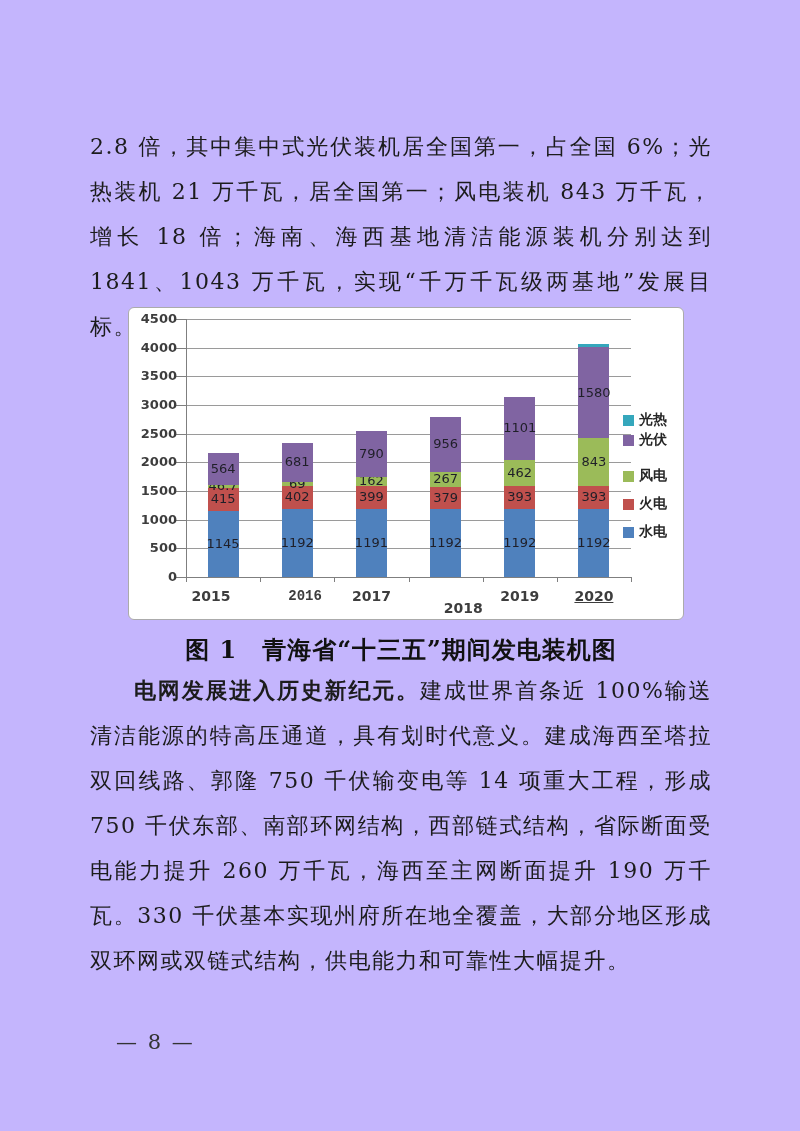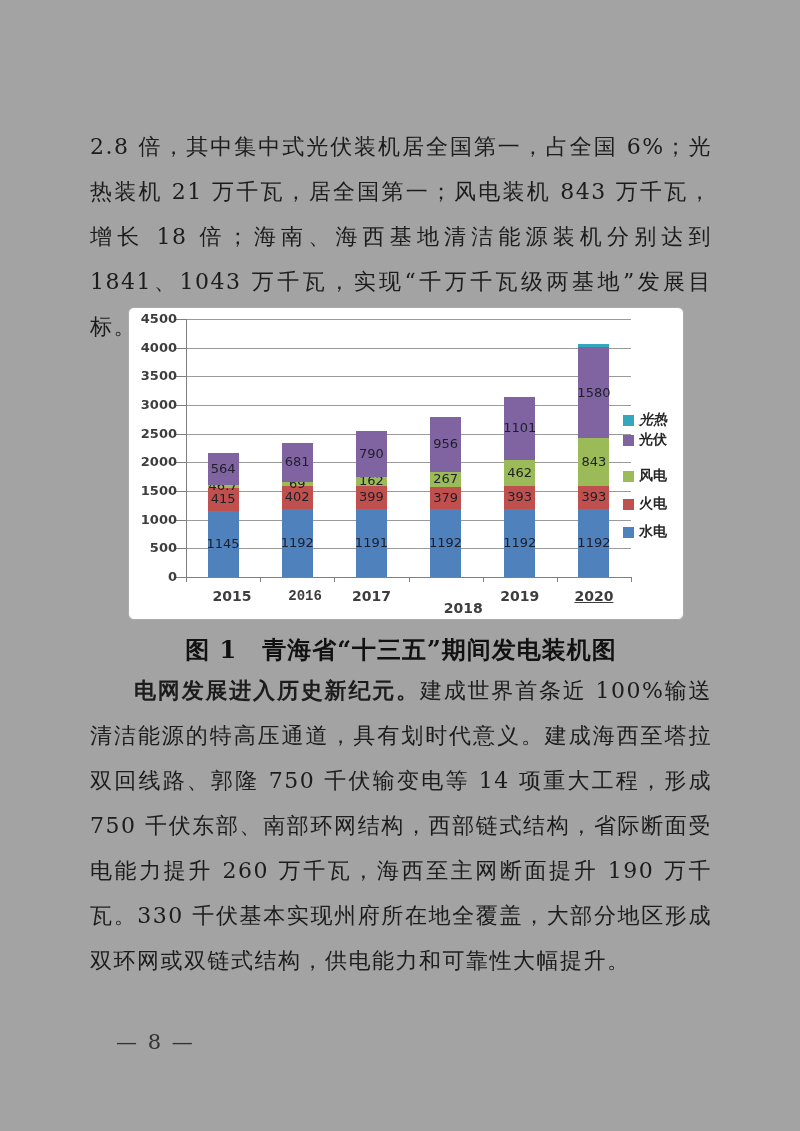--- a/index.html
+++ b/index.html
@@ -1,20 +1,20 @@
 <!DOCTYPE html>
 <html><head>
 <meta charset="utf-8">
 <style>
   * { margin:0; padding:0; box-sizing:border-box; }
   html,body { background:#ffffff; }
   .page {
     position:relative;
     width:800px; height:1131px;
-    background:#a3a3a3;
+    background:#c4b5fd;
     font-family:"DejaVu Serif", serif;
     color:#1a1a1a;
     overflow:hidden;
   }
   .bodytext {
     position:absolute;
     left:90px; width:622px;
     font-size:22px;
     line-height:45px;
     letter-spacing:1.5px;
@@ -118,21 +118,21 @@
       <div class="axisline" style="left: 57px; top: 269px; width: 445px; height: 1px;"></div>
       <div class="xtick" style="left: 57px; top: 269px; height: 5px;"></div>
       <div class="seg" style="left: 78.5833px; top: 203.353px; width: 31px; height: 65.6467px; background: rgb(79, 129, 189);"></div>
       <div class="seglab" style="left: 66.5833px; top: 228.177px; width: 55px;">1145</div>
       <div class="seg" style="left: 78.5833px; top: 179.56px; width: 31px; height: 23.7933px; background: rgb(192, 80, 77);"></div>
       <div class="seglab" style="left: 66.5833px; top: 183.457px; width: 55px;">415</div>
       <div class="seg" style="left: 78.5833px; top: 176.56px; width: 31px; height: 3px; background: rgb(155, 187, 89);"></div>
       <div class="seglab" style="left: 66.5833px; top: 170.06px; width: 55px;">46.7</div>
       <div class="seg" style="left: 78.5833px; top: 144.547px; width: 31px; height: 32.336px; background: rgb(128, 100, 162);"></div>
       <div class="seglab" style="left: 66.5833px; top: 152.715px; width: 55px;">564</div>
-      <div class="xlab" style="left: 66px; top: 280px; width: 74.1667px;">2015</div>
+      <div class="xlab" style="left: 45px; top: 280px; width: 74.1667px;">2015</div>
       <div class="xtick" style="left: 131.167px; top: 269px; height: 5px;"></div>
       <div class="seg" style="left: 152.75px; top: 200.659px; width: 31px; height: 68.3413px; background: rgb(79, 129, 189);"></div>
       <div class="seglab" style="left: 140.75px; top: 226.829px; width: 55px;">1192</div>
       <div class="seg" style="left: 152.75px; top: 177.611px; width: 31px; height: 23.048px; background: rgb(192, 80, 77);"></div>
       <div class="seglab" style="left: 140.75px; top: 181.135px; width: 55px;">402</div>
       <div class="seg" style="left: 152.75px; top: 173.655px; width: 31px; height: 3.956px; background: rgb(155, 187, 89);"></div>
       <div class="seglab" style="left: 140.75px; top: 167.633px; width: 55px;">69</div>
       <div class="seg" style="left: 152.75px; top: 134.611px; width: 31px; height: 39.044px; background: rgb(128, 100, 162);"></div>
       <div class="seglab" style="left: 140.75px; top: 146.133px; width: 55px;">681</div>
       <div class="xlab" style="left: 139px; top: 280px; width: 74.1667px; font-family: Liberation Mono, monospace;">2016</div>
@@ -171,21 +171,21 @@
       <div class="seglab" style="left: 437.417px; top: 226.829px; width: 55px;">1192</div>
       <div class="seg" style="left: 449.417px; top: 178.127px; width: 31px; height: 22.532px; background: rgb(192, 80, 77);"></div>
       <div class="seglab" style="left: 437.417px; top: 181.393px; width: 55px;">393</div>
       <div class="seg" style="left: 449.417px; top: 129.795px; width: 31px; height: 48.332px; background: rgb(155, 187, 89);"></div>
       <div class="seglab" style="left: 437.417px; top: 145.961px; width: 55px;">843</div>
       <div class="seg" style="left: 449.417px; top: 39.208px; width: 31px; height: 90.5867px; background: rgb(128, 100, 162);"></div>
       <div class="seglab" style="left: 437.417px; top: 76.5013px; width: 55px;">1580</div>
       <div class="seg" style="left: 449.417px; top: 36.208px; width: 31px; height: 3px; background: rgb(53, 167, 188);"></div>
       <div class="xlab" style="left: 427.833px; top: 280px; width: 74.1667px; text-decoration: underline;">2020</div>
       <div class="xtick" style="left: 502px; top: 269px; height: 5px;"></div>
-      <div class="legend-item" style="left: 494px; top: 104px; font-style: italic;">
+      <div class="legend-item" style="left: 494px; top: 104px;">
         <span class="legend-swatch" style="background: rgb(53, 167, 188);"></span>
         <span class="legend-label">光热</span>
       </div>
       <div class="legend-item" style="left: 494px; top: 124px;">
         <span class="legend-swatch" style="background: rgb(128, 100, 162);"></span>
         <span class="legend-label">光伏</span>
       </div>
       <div class="legend-item" style="left: 494px; top: 160px;">
         <span class="legend-swatch" style="background: rgb(155, 187, 89);"></span>
         <span class="legend-label">风电</span>

